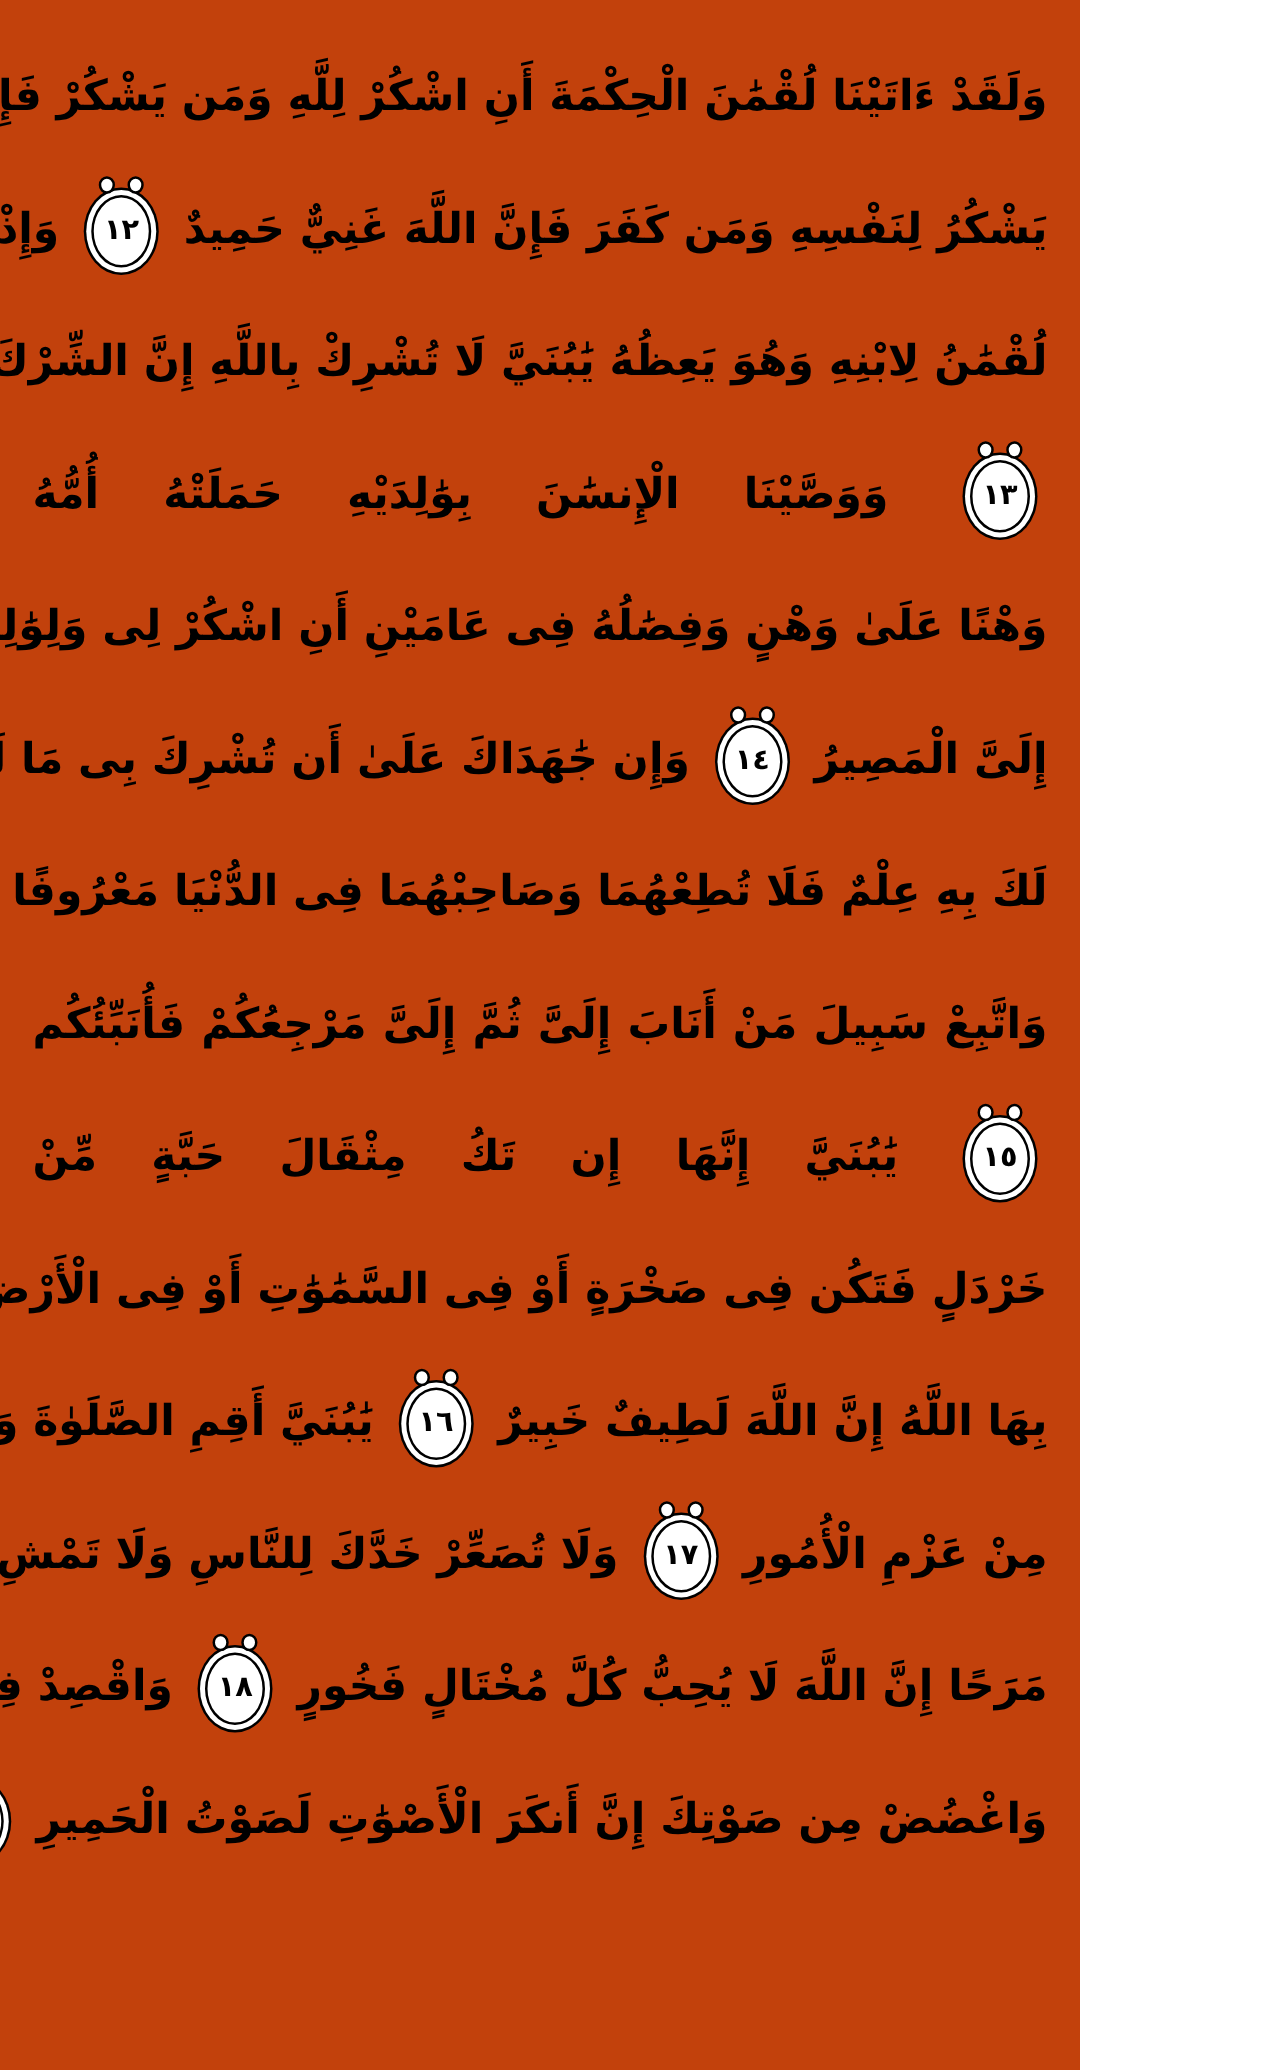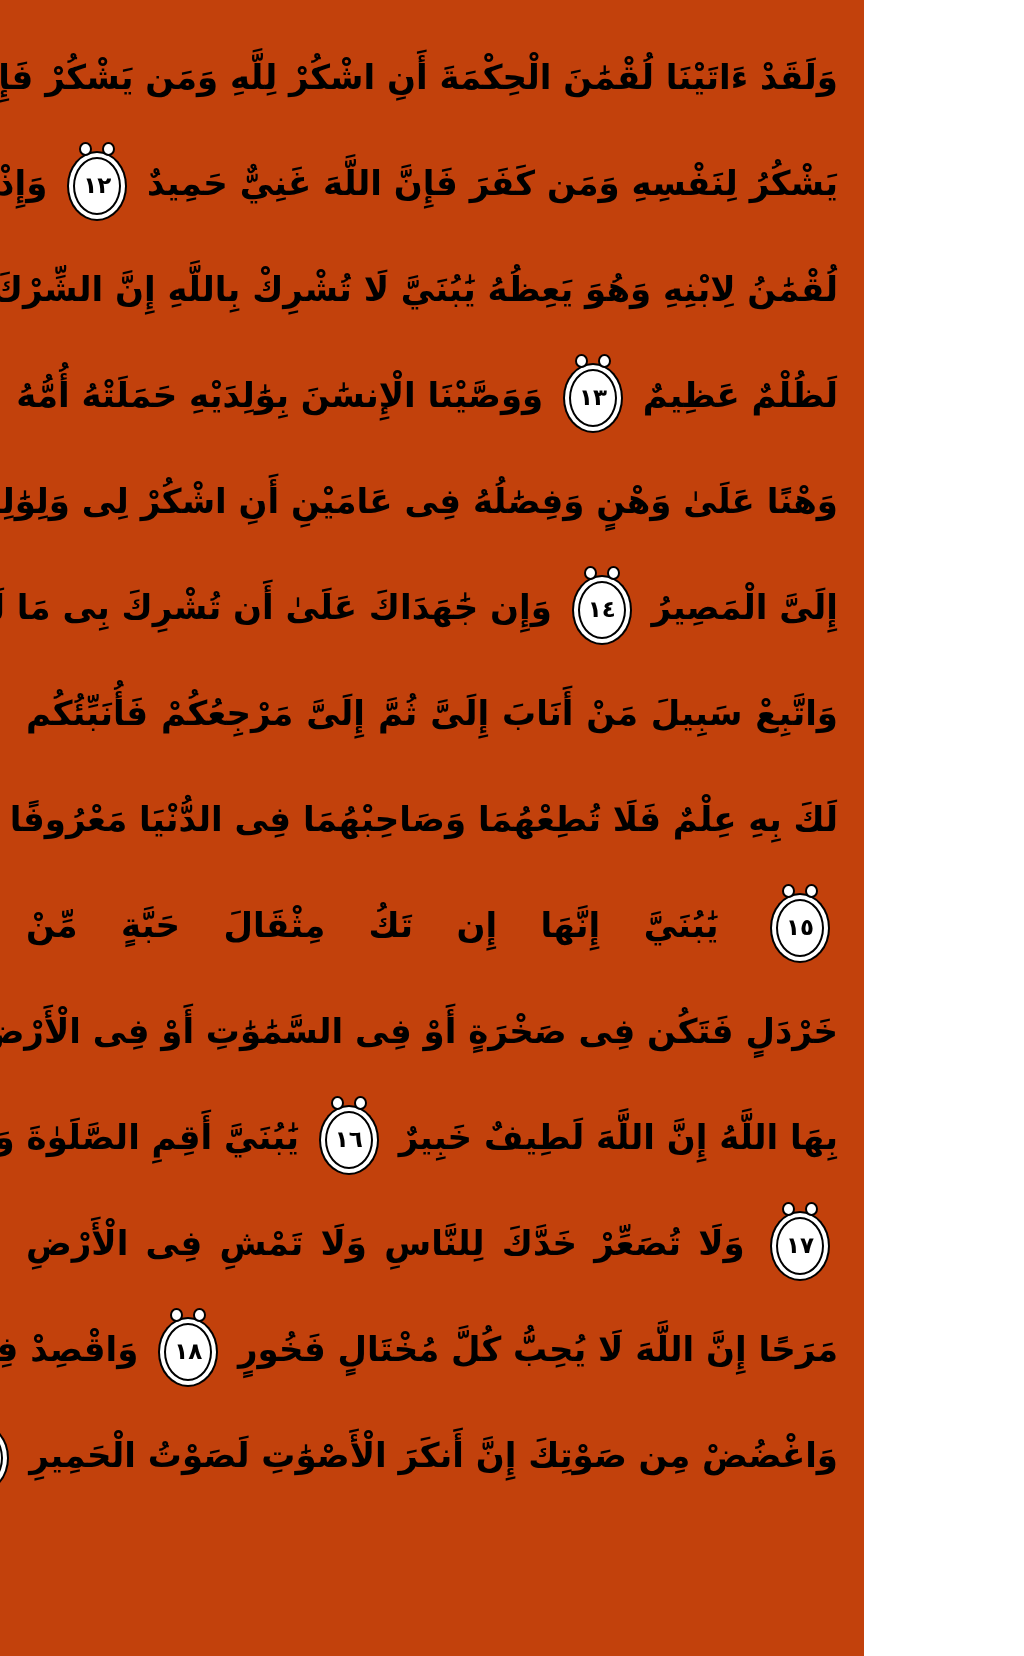--- a/index.html
+++ b/index.html
@@ -82,37 +82,37 @@
 </head>
 <body>
 
 <main class="page">
   <section class="textblock">
       <div class="line"><span class="txt">وَلَقَدْ ءَاتَيْنَا لُقْمَٰنَ الْحِكْمَةَ أَنِ اشْكُرْ لِلَّهِ وَمَن يَشْكُرْ فَإِنَّمَا</span></div>
       <div class="line"><span class="txt">يَشْكُرُ لِنَفْسِهِ وَمَن كَفَرَ فَإِنَّ اللَّهَ غَنِيٌّ حَمِيدٌ</span> <span class="aya">
           <span class="num">١٢</span>
         </span> <span class="txt">وَإِذْ قَالَ</span></div>
       <div class="line"><span class="txt">لُقْمَٰنُ لِابْنِهِ وَهُوَ يَعِظُهُ يَٰبُنَيَّ لَا تُشْرِكْ بِاللَّهِ إِنَّ الشِّرْكَ</span></div>
-      <div class="line"><span class="txt">لَظُلْمٌ عَظِيمٌ</span> <span class="aya">
+      <div class="line"> <span class="aya">
           <span class="num">١٣</span>
         </span> <span class="txt">وَوَصَّيْنَا الْإِنسَٰنَ بِوَٰلِدَيْهِ حَمَلَتْهُ أُمُّهُ</span></div>
       <div class="line"><span class="txt">وَهْنًا عَلَىٰ وَهْنٍ وَفِصَٰلُهُ فِى عَامَيْنِ أَنِ اشْكُرْ لِى وَلِوَٰلِدَيْكَ</span></div>
       <div class="line"><span class="txt">إِلَىَّ الْمَصِيرُ</span> <span class="aya">
           <span class="num">١٤</span>
         </span> <span class="txt">وَإِن جَٰهَدَاكَ عَلَىٰ أَن تُشْرِكَ بِى مَا لَيْسَ</span></div>
+      <div class="line"><span class="txt">لَكَ بِهِ عِلْمٌ فَلَا تُطِعْهُمَا وَصَاحِبْهُمَا فِى الدُّنْيَا مَعْرُوفًا</span></div>
       <div class="line"><span class="txt">وَاتَّبِعْ سَبِيلَ مَنْ أَنَابَ إِلَىَّ ثُمَّ إِلَىَّ مَرْجِعُكُمْ فَأُنَبِّئُكُم</span></div>
-      <div class="line"><span class="txt">لَكَ بِهِ عِلْمٌ فَلَا تُطِعْهُمَا وَصَاحِبْهُمَا فِى الدُّنْيَا مَعْرُوفًا</span></div>
       <div class="line"> <span class="aya">
           <span class="num">١٥</span>
         </span> <span class="txt">يَٰبُنَيَّ إِنَّهَا إِن تَكُ مِثْقَالَ حَبَّةٍ مِّنْ</span></div>
       <div class="line"><span class="txt">خَرْدَلٍ فَتَكُن فِى صَخْرَةٍ أَوْ فِى السَّمَٰوَٰتِ أَوْ فِى الْأَرْضِ يَأْتِ</span></div>
       <div class="line"><span class="txt">بِهَا اللَّهُ إِنَّ اللَّهَ لَطِيفٌ خَبِيرٌ</span> <span class="aya">
           <span class="num">١٦</span>
         </span> <span class="txt">يَٰبُنَيَّ أَقِمِ الصَّلَوٰةَ وَأْمُرْ</span></div>
-      <div class="line"> <span class="aya">
+      <div class="line"><span class="txt">مِنْ عَزْمِ الْأُمُورِ</span> <span class="aya">
           <span class="num">١٧</span>
         </span> <span class="txt">وَلَا تُصَعِّرْ خَدَّكَ لِلنَّاسِ وَلَا تَمْشِ فِى الْأَرْضِ</span></div>
       <div class="line"><span class="txt">مَرَحًا إِنَّ اللَّهَ لَا يُحِبُّ كُلَّ مُخْتَالٍ فَخُورٍ</span> <span class="aya">
           <span class="num">١٨</span>
         </span> <span class="txt">وَاقْصِدْ فِى مَشْيِكَ</span></div>
       <div class="line align-left"><span class="txt">وَاغْضُضْ مِن صَوْتِكَ إِنَّ أَنكَرَ الْأَصْوَٰتِ لَصَوْتُ الْحَمِيرِ</span> <span class="aya">
           <span class="num">١٩</span>
         </span></div>
     </section>
 </main>

